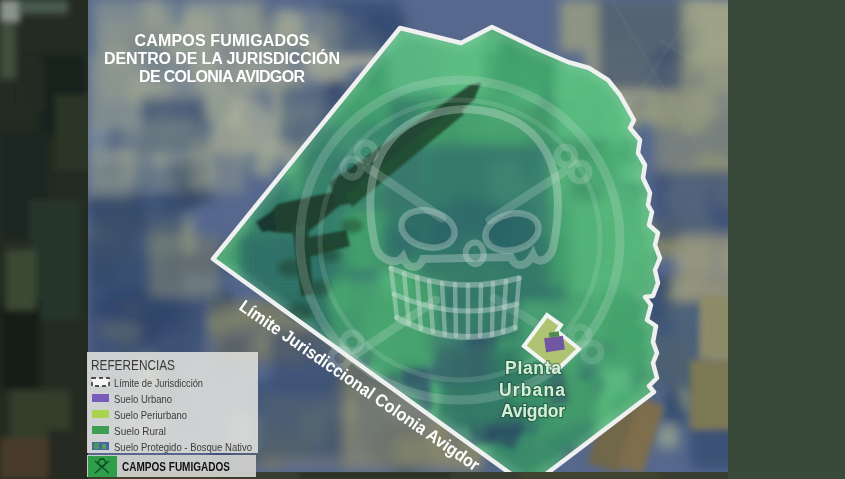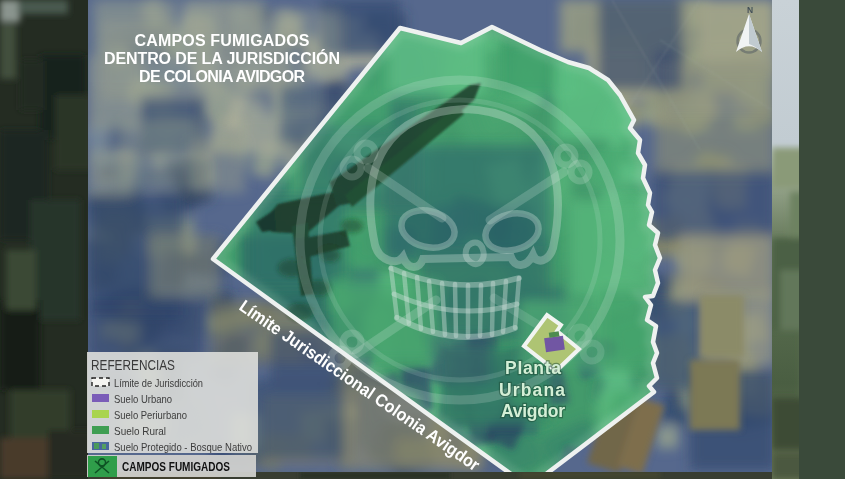--- a/index.html
+++ b/index.html
@@ -1,16 +1,16 @@
 <!DOCTYPE html>
 <html><head>
 <meta charset="utf-8">
 <style>
 html,body{margin:0;padding:0;background:#3a4a3a}
-#c{position:relative;width:799px;height:479px;overflow:hidden;font-family:"Liberation Sans",sans-serif}
+#c{position:relative;width:728px;height:479px;overflow:hidden;font-family:"Liberation Sans",sans-serif}
 </style>
 </head>
 <body>
 <div id="c">
 <svg width="845" height="479" viewBox="0 0 845 479" xmlns="http://www.w3.org/2000/svg">
 <defs>
 <filter id="b5" x="-40%" y="-40%" width="180%" height="180%">
           <feGaussianBlur stdDeviation="6"></feGaussianBlur>
         </filter>
 <filter id="b3" x="-40%" y="-40%" width="180%" height="180%">

